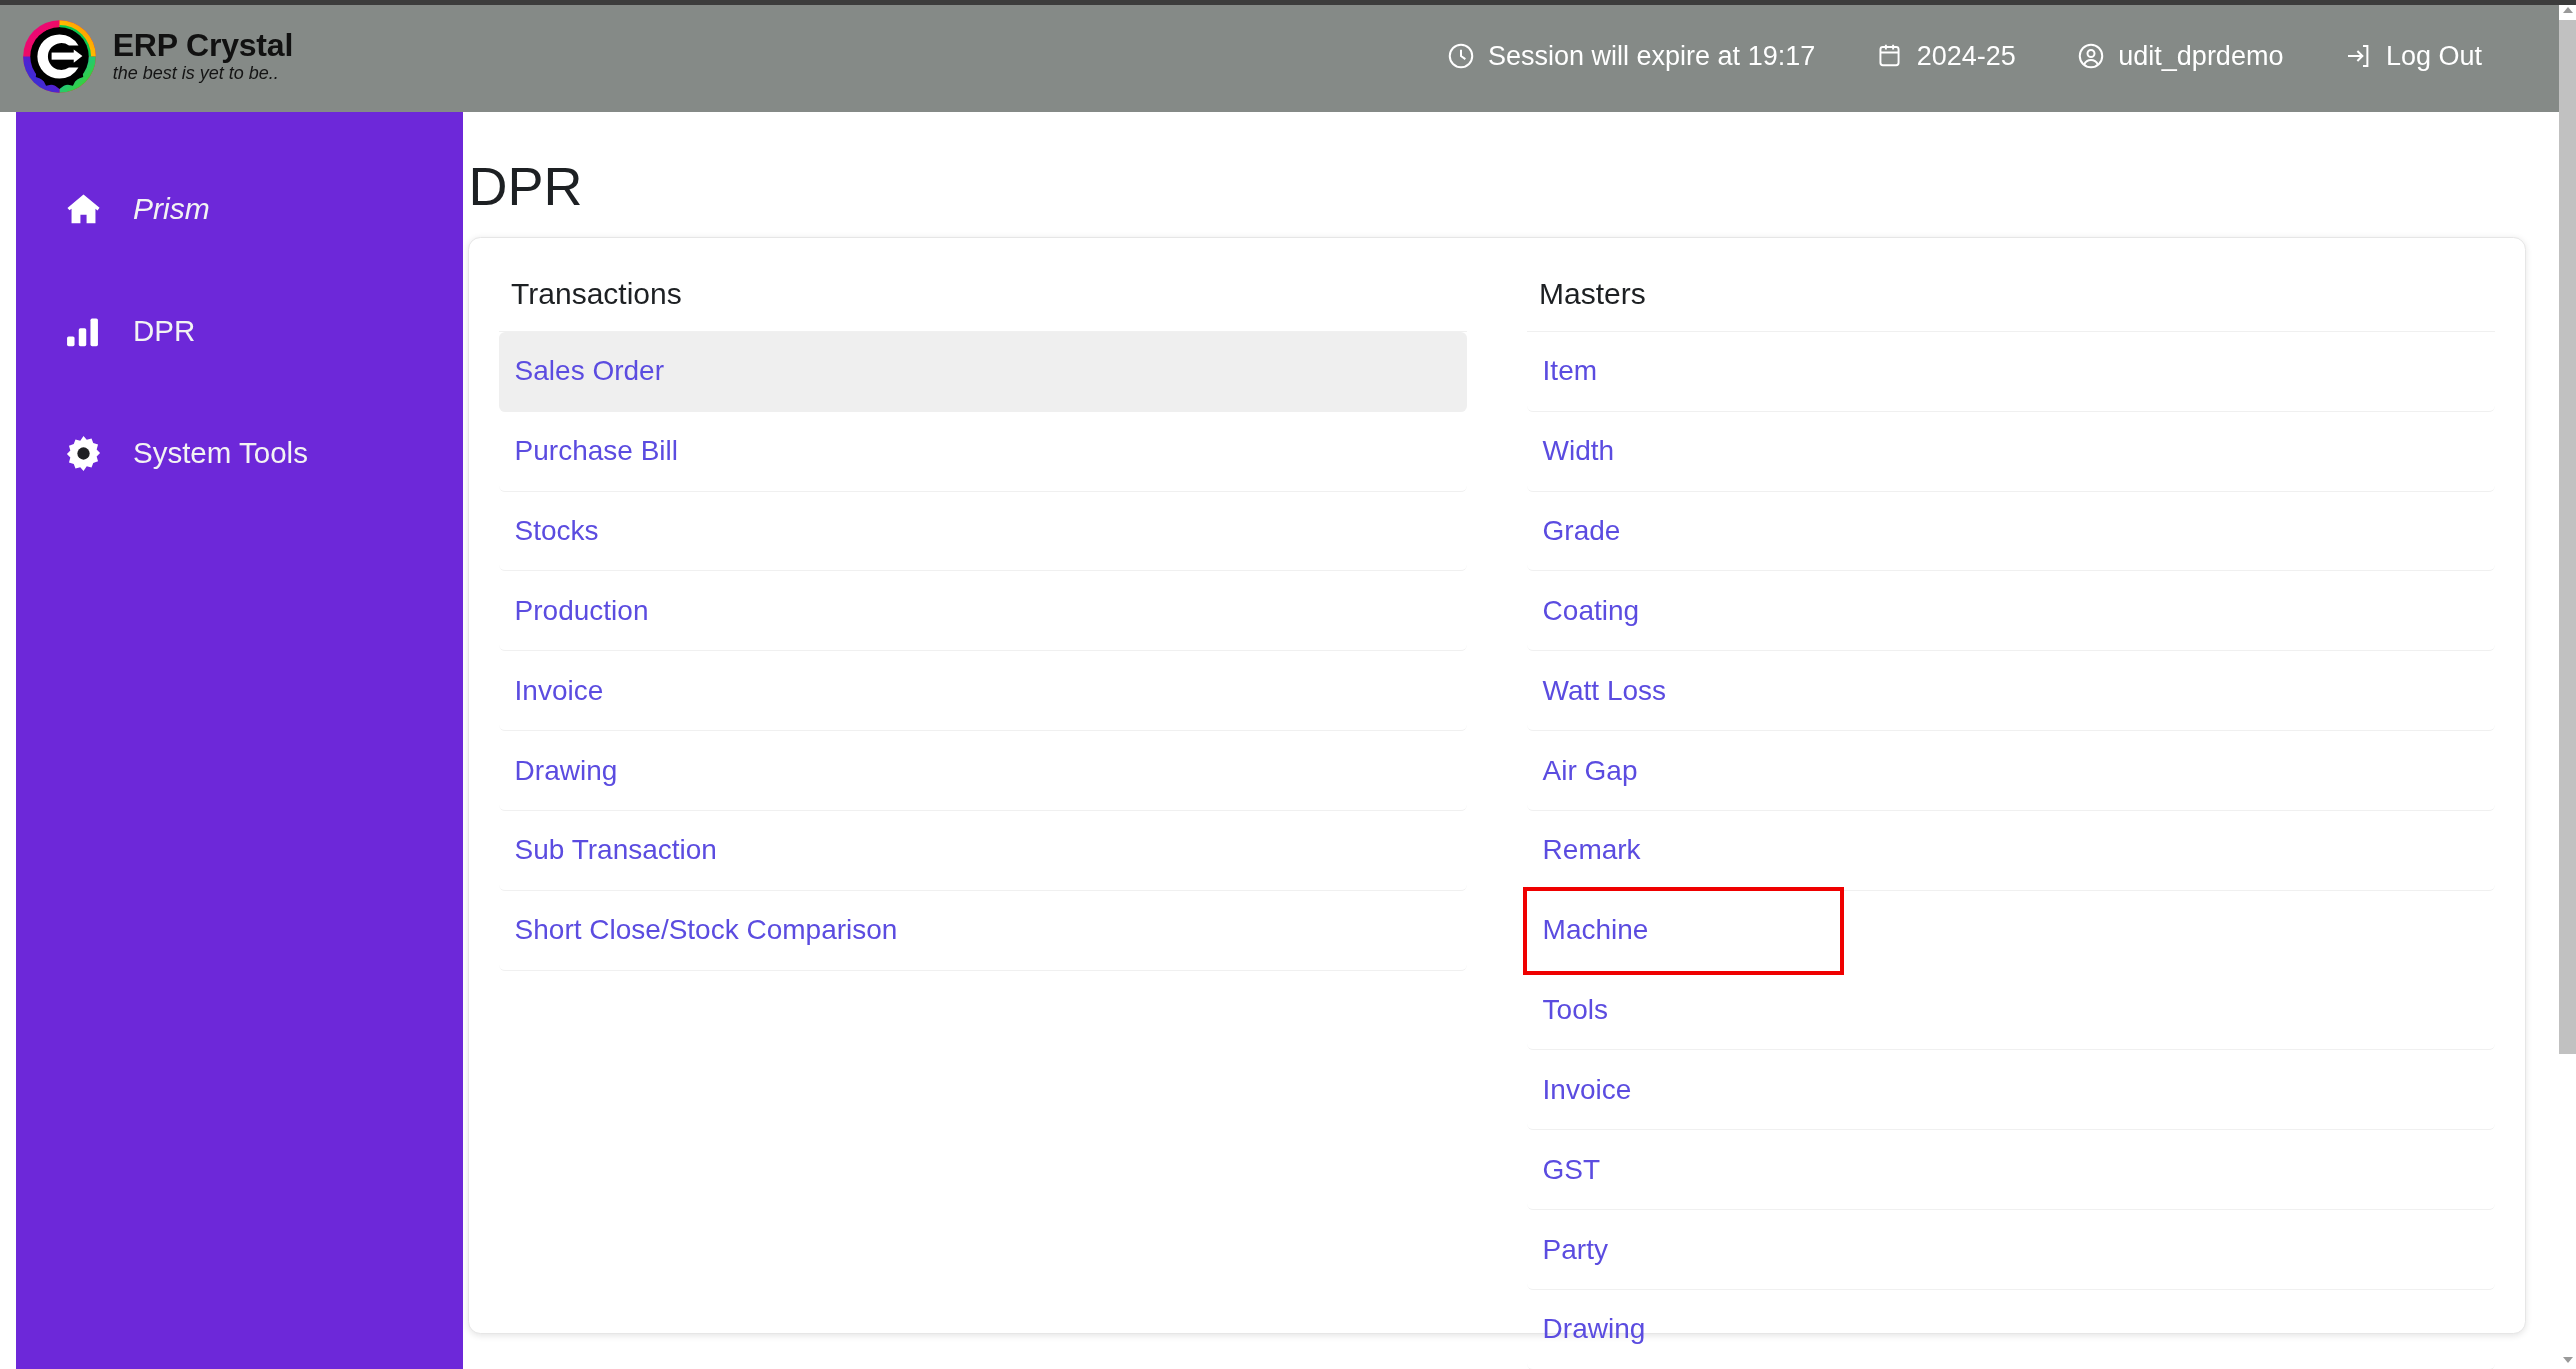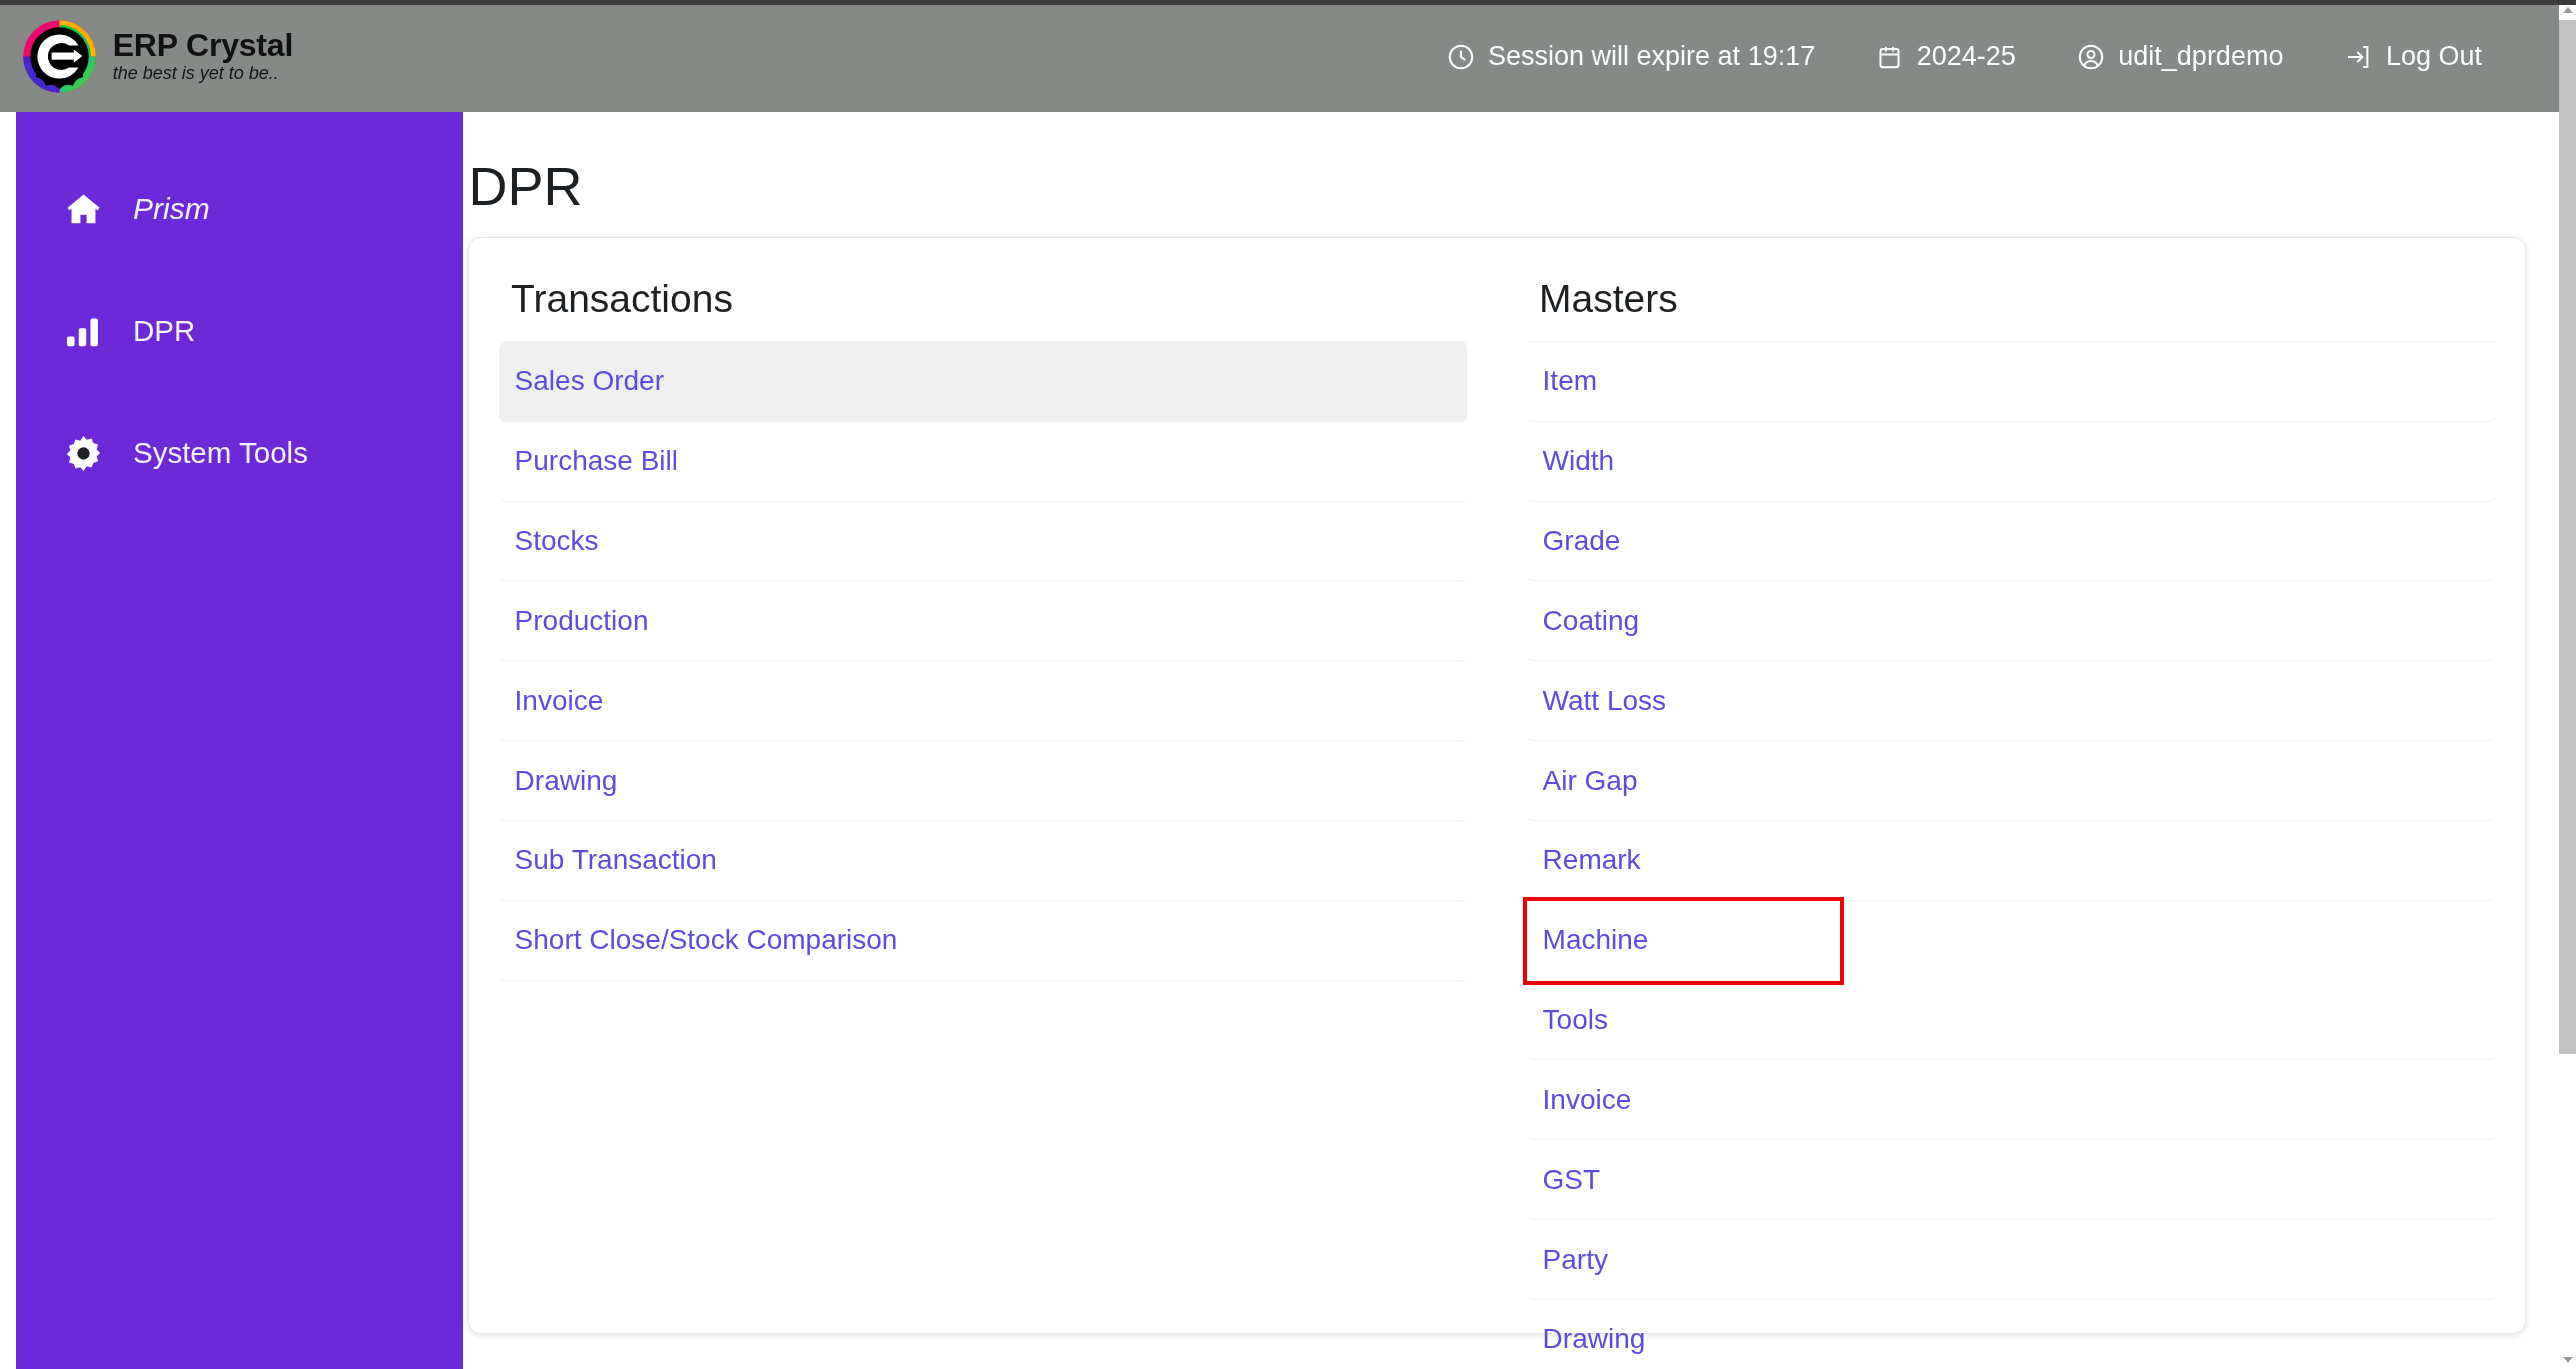--- a/index.html
+++ b/index.html
@@ -52,21 +52,21 @@
   .topnav {
     flex: 1 1 auto;
     display: flex;
     align-items: center;
     justify-content: flex-end;
     padding-right: 64px;
     gap: 0px;
   }
   .topnav-item {
     display: flex;
-    align-items: flex-end;
+    align-items: flex-start;
     gap: 12.5px;
     color: #ffffff;
     font-size: 27px;
     white-space: nowrap;
     padding: 0 30px;
     cursor: pointer;
   }
   .topnav-item .ticon { display: flex; align-items: center; }
 
   
@@ -118,21 +118,21 @@
     border-radius: 12.5px;
     box-shadow: 0 1.8px 6.3px rgba(0,0,0,0.10);
     display: flex;
     padding: 0;
   }
   .col {
     flex: 1 1 33.333%;
     padding: 25px 30px 0 30px;
   }
   .col-head {
-    font-size: 39px;
+    font-size: 30px;
     color: #1d2023;
     font-weight: normal;
     padding: 14.3px 0 19.7px 12.5px;
   }
   .col-list { border-top: 0.9px solid #f0f0f0; }
   .list-item {
     display: block;
     font-size: 28px;
     color: #5b4ce0;
     text-decoration: none;

